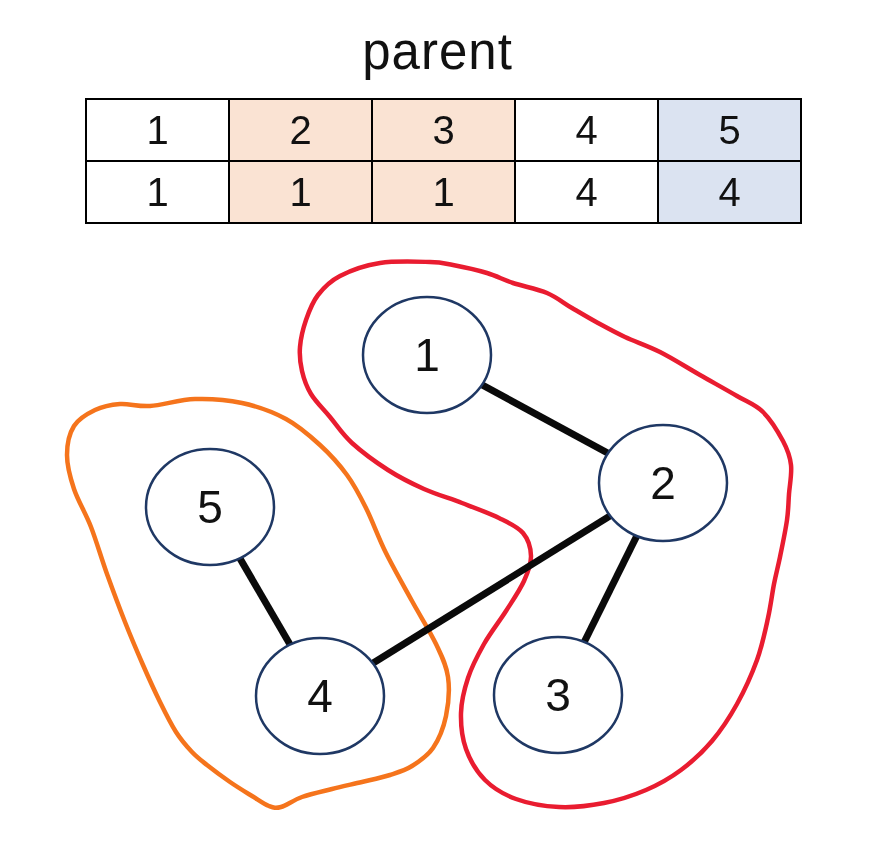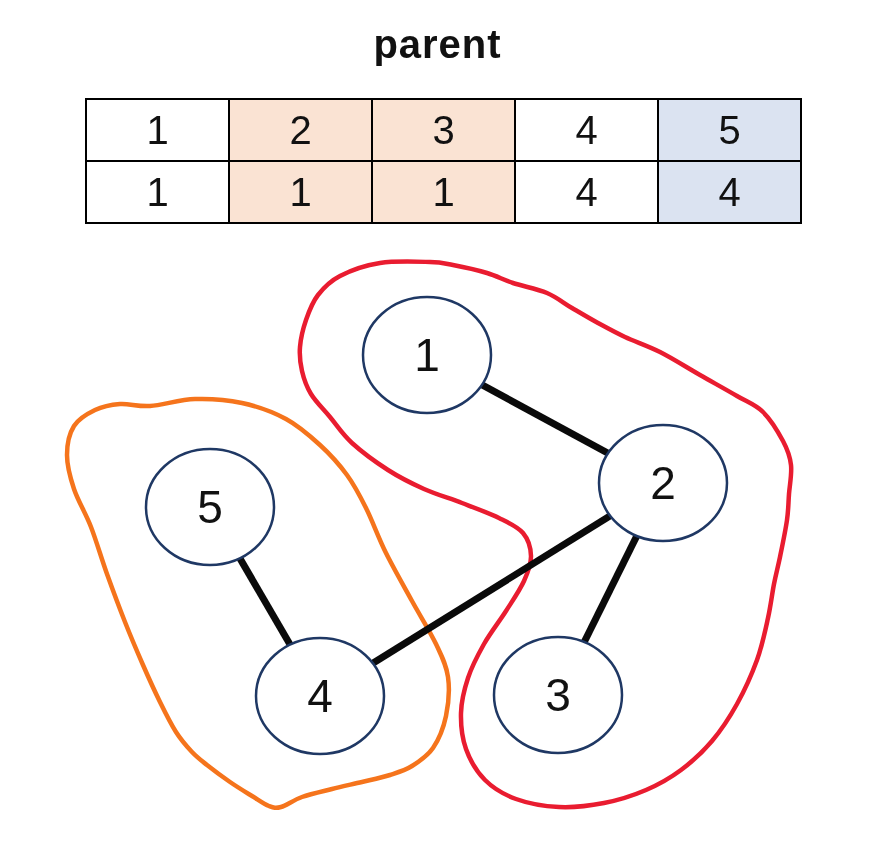--- a/index.html
+++ b/index.html
@@ -14,24 +14,23 @@
     background: #ffffff;
     overflow: hidden;
     font-family: "Liberation Sans", sans-serif;
   }
   .diagram-title {
     position: absolute;
     left: 0;
     top: 22px;
     width: 875px;
     text-align: center;
-    font-size: 40px;
+    font-size: 51px;
     color: #111111;
     letter-spacing: 1px;
-    font-weight: bold;
   }
   table.parent-table {
     position: absolute;
     left: 85px;
     top: 98px;
     width: 708px;
     border-collapse: collapse;
     table-layout: fixed;
   }
   table.parent-table td {

